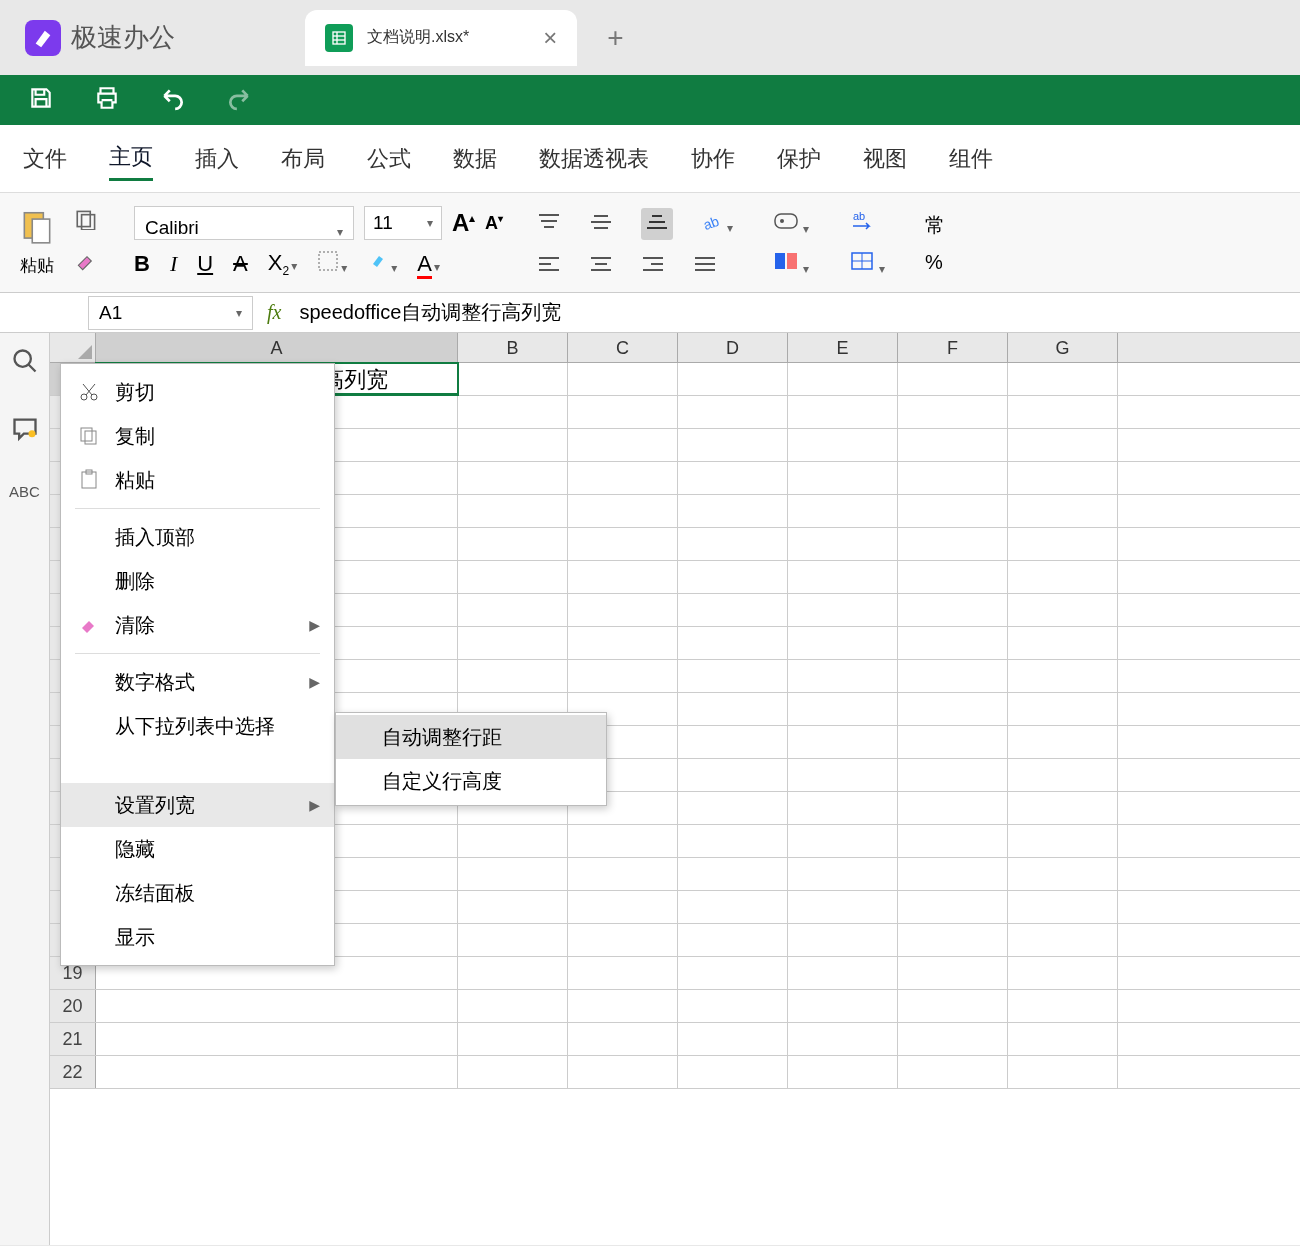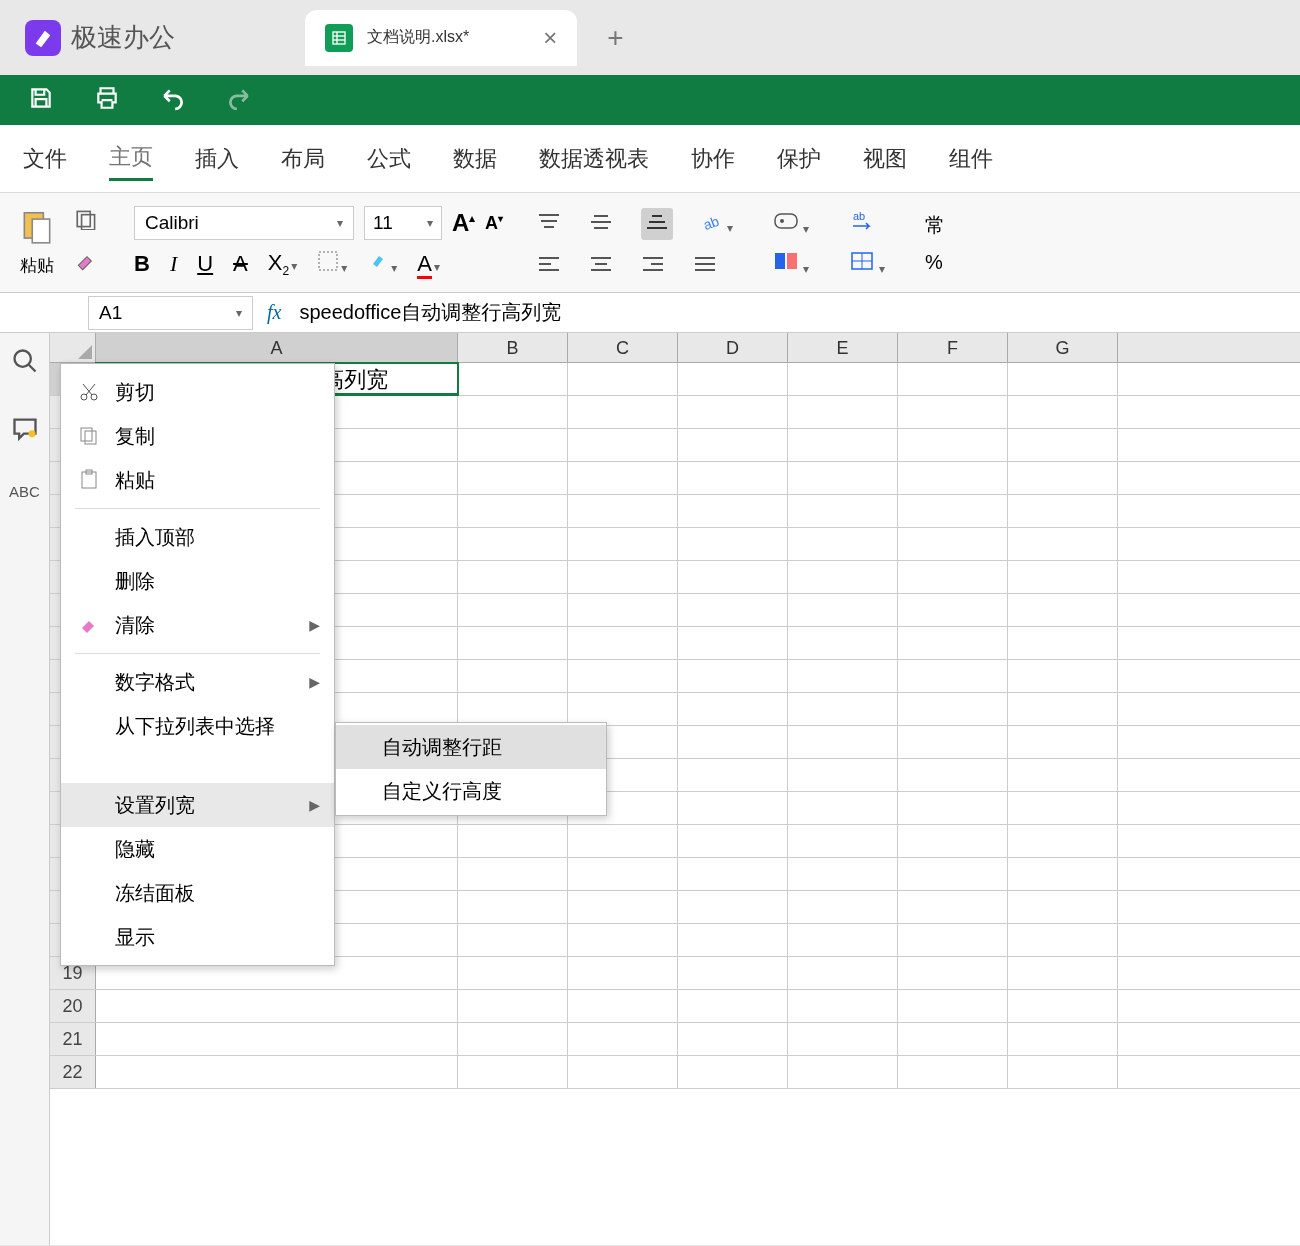--- a/index.html
+++ b/index.html
@@ -18,34 +18,34 @@
 .tab-close { font-size: 24px; color: #777; cursor: pointer; margin-left: 60px; }
 .new-tab { font-size: 28px; color: #777; margin-left: 30px; cursor: pointer; }
 
 
 .quick-access { height: 50px; background: #107c41; display: flex; align-items: center; gap: 40px; padding-left: 28px; }
 .qa-btn svg { width: 26px; height: 26px; fill: white; }
 
 
 .menu-bar { height: 68px; background: white; display: flex; align-items: center; gap: 42px; padding-left: 23px; border-bottom: 1px solid #ddd; }
 .menu-item { font-size: 22px; color: #333; cursor: pointer; padding: 6px 0; }
-.menu-item.active { color: #737373; border-bottom: 3px solid #107c41; font-weight: 500; }
+.menu-item.active { color: #0f172a; border-bottom: 3px solid #107c41; font-weight: 500; }
 
 
 .ribbon { height: 100px; background: #f8f8f8; display: flex; align-items: center; padding-left: 18px; border-bottom: 1px solid #ccc; }
 .paste-group { display: flex; gap: 18px; padding-right: 20px; }
 .paste-main { display: flex; flex-direction: column; align-items: center; gap: 4px; }
 .clipboard-icon svg { width: 38px; height: 38px; }
 .paste-label { font-size: 17px; }
 .paste-side { display: flex; flex-direction: column; gap: 16px; }
 .paste-side svg { width: 26px; height: 22px; }
 
 .font-group { padding: 0 14px; display: flex; flex-direction: column; gap: 10px; justify-content: center; height: 90px; }
 .font-row1 { display: flex; gap: 10px; align-items: center; }
-.font-select { width: 220px; height: 34px; border: 1px solid #ccc; background: white; padding: 0 10px; font-size: 19px; display: flex; align-items: center; justify-content: space-between; }
+.font-select { width: 220px; height: 34px; border: 1px solid #ccc; background: white; padding: 0 10px; font-size: 19px; display: flex; align-items: flex-end; justify-content: space-between; }
 .size-select { width: 78px; height: 34px; border: 1px solid #ccc; background: white; padding: 0 8px; font-size: 19px; display: flex; align-items: center; justify-content: space-between; }
 .grow-font, .shrink-font { font-size: 24px; font-weight: bold; cursor: pointer; }
 .shrink-font { font-size: 18px; }
 .font-row2 { display: flex; gap: 20px; align-items: center; }
 .font-btn { font-size: 22px; cursor: pointer; }
 .bold { font-weight: bold; }
 .italic { font-style: italic; font-family: serif; }
 .underline { text-decoration: underline; }
 .strike { text-decoration: line-through; }
 
@@ -58,21 +58,21 @@
 .misc-group { padding: 0 20px; display: flex; flex-direction: column; gap: 12px; height: 90px; justify-content: center; }
 .misc-row { display: flex; gap: 16px; align-items: center; }
 .misc-btn svg { width: 28px; height: 24px; }
 .format-label { font-size: 20px; }
 
 .dd-arrow { font-size: 12px; color: #666; margin-left: 2px; }
 
 
 .formula-bar { height: 40px; background: white; display: flex; align-items: center; border-bottom: 1px solid #ccc; padding-left: 18px; }
 .name-box { width: 165px; height: 34px; border: 1px solid #ccc; margin-left: 70px; padding: 0 10px; display: flex; align-items: center; justify-content: space-between; font-size: 19px; }
-.fx-label { font-style: italic; font-family: serif; font-size: 20px; margin: 0 14px; color: #0369a1; }
+.fx-label { font-style: italic; font-family: serif; font-size: 20px; margin: 0 14px; color: #4d7c0f; }
 .formula-input { flex: 1; font-size: 20px; padding: 4px; }
 
 
 .main-area { display: flex; height: 912px; }
 .side-panel { width: 50px; background: #f5f5f5; border-right: 1px solid #ccc; display: flex; flex-direction: column; align-items: center; padding-top: 14px; gap: 36px; }
 .side-btn svg { width: 28px; height: 28px; stroke: #555; fill: none; stroke-width: 2; }
 .side-btn.abc { font-size: 15px; color: #555; }
 
 .grid-area { flex: 1; position: relative; background: white; }
 
@@ -98,21 +98,21 @@
 
 .context-menu { position: absolute; left: 10px; top: 30px; width: 275px; background: white; border: 1px solid #bbb; box-shadow: 2px 3px 8px rgba(0,0,0,0.2); padding: 6px 0; }
 .ctx-item { display: flex; align-items: center; height: 44px; padding: 0 16px; font-size: 20px; cursor: pointer; gap: 14px; position: relative; }
 .ctx-item:hover, .ctx-item.hovered { background: #e8e8e8; margin-top: 35px; }
 .ctx-icon { width: 24px; display: flex; justify-content: center; }
 .ctx-icon svg { width: 22px; height: 22px; }
 .ctx-arrow { position: absolute; right: 14px; color: #666; font-size: 14px; }
 .ctx-sep { height: 1px; background: #ddd; margin: 6px 14px; }
 
 
-.submenu { position: absolute; left: 285px; top: 389px; width: 272px; background: white; border: 1px solid #bbb; box-shadow: 2px 3px 8px rgba(0,0,0,0.2); padding: 2px 0; }
+.submenu { position: absolute; left: 285px; top: 379px; width: 272px; background: white; border: 1px solid #bbb; box-shadow: 2px 3px 8px rgba(0,0,0,0.2); padding: 2px 0; }
 .sub-item { height: 44px; display: flex; align-items: center; padding: 0 46px; font-size: 20px; cursor: pointer; }
 .sub-item.hovered { background: #e0e0e0; }
 </style>
 </head>
 <body>
 
 <div class="title-bar">
   <div class="app-logo">
     <div class="logo-box">
       <svg viewBox="0 0 24 24">

